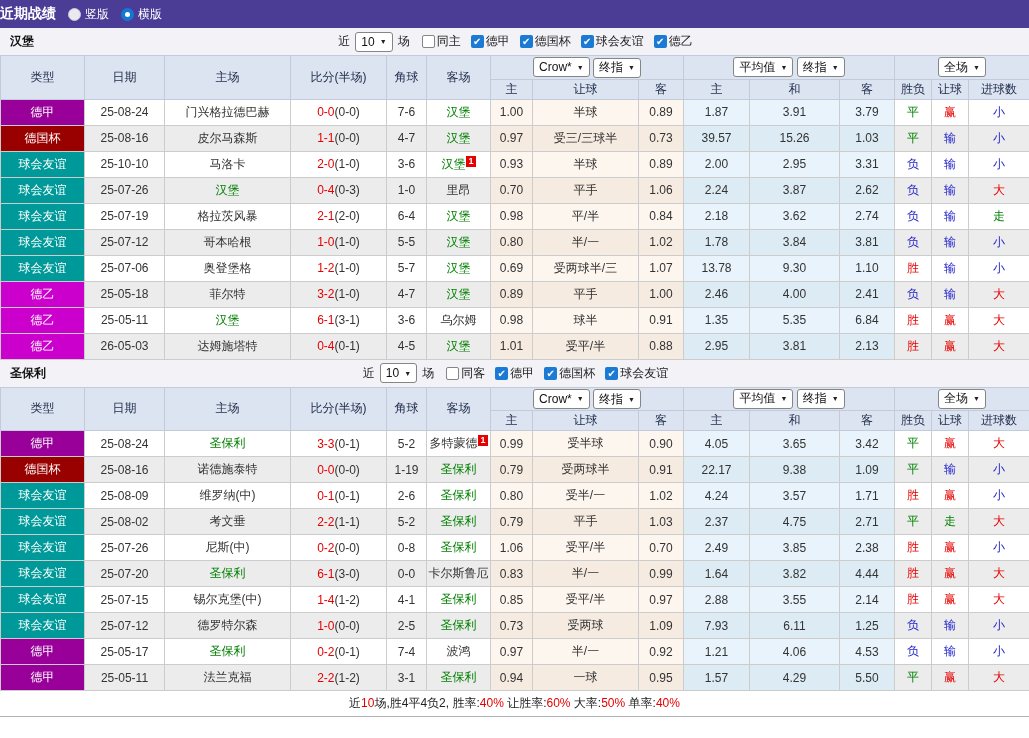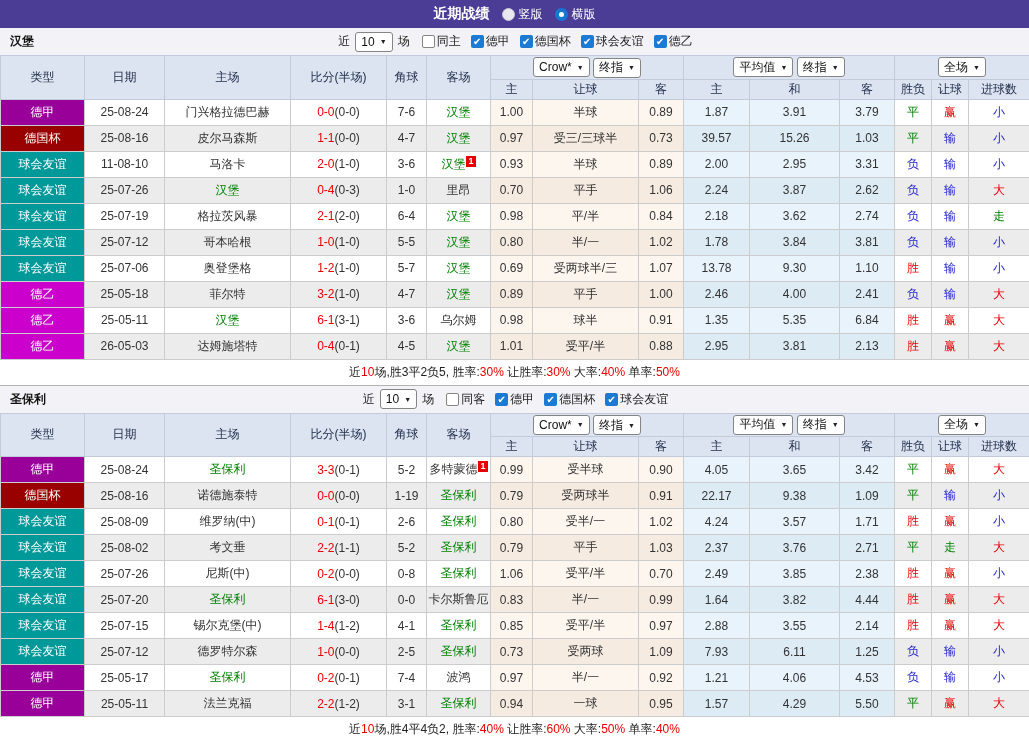--- a/index.html
+++ b/index.html
@@ -1,20 +1,20 @@
 <!DOCTYPE html>
 <html><head>
 <meta charset="utf-8">
 <style>
   html,body{margin:0;padding:0;background:#fff;}
   body{font-family:"Liberation Sans","DejaVu Sans",sans-serif;}
   .page{width:1029px;height:738px;overflow:hidden;background:#fff;}
 
   
-  .topbar{height:28px;display:flex;align-items:center;justify-content:center;gap:12px;color:#fff;background:#4b3d96;}
+  .topbar{height:28px;display:flex;align-items:center;justify-content:flex-start;gap:12px;color:#fff;background:#4b3d96;}
   .title{font-size:14px;font-weight:bold;}
   .radio{display:inline-flex;align-items:center;gap:4px;font-size:12px;color:#fff;cursor:pointer;}
   .rdot{width:13px;height:13px;border-radius:50%;box-sizing:border-box;display:inline-block;}
   .rdot.off{background:#e9e9ef;border:1px solid #c9c9d6;}
   .rdot.on{background:#fff;border:4px solid #1577d4;}
 
   
   .secbar{position:relative;height:27px;display:flex;align-items:center;justify-content:center;background:#f2f2f7;}
   .team{position:absolute;left:10px;font-size:12px;font-weight:bold;color:#111;}
   .filters{display:inline-flex;align-items:center;gap:3px;font-size:12px;color:#222;}
@@ -192,21 +192,21 @@
             <td class="hcol">0.73</td>
             <td class="acol">39.57</td>
             <td class="acol">15.26</td>
             <td class="acol">1.03</td>
             <td class="res" style="color: rgb(0, 128, 0);">平</td>
             <td class="res" style="color: rgb(34, 34, 204);">输</td>
             <td class="res" style="color: rgb(34, 34, 204);">小</td>
           </tr>
           <tr>
             <td class="type" style="background: rgb(0, 153, 153);">球会友谊</td>
-            <td>11-08-10</td>
+            <td>25-10-10</td>
             <td><span class="opp">马洛卡</span></td>
             <td><span class="ft">2-0</span><span class="ht">(1-0)</span></td>
             <td>3-6</td>
             <td><span class="self">汉堡</span><span class="cardbadge">1</span></td>
             <td class="hcol">0.93</td>
             <td class="hcol">半球</td>
             <td class="hcol">0.89</td>
             <td class="acol">2.00</td>
             <td class="acol">2.95</td>
             <td class="acol">3.31</td>
@@ -328,21 +328,20 @@
             <td class="hcol">0.88</td>
             <td class="acol">2.95</td>
             <td class="acol">3.81</td>
             <td class="acol">2.13</td>
             <td class="res" style="color: rgb(230, 0, 0);">胜</td>
             <td class="res" style="color: rgb(230, 0, 0);">赢</td>
             <td class="res" style="color: rgb(230, 0, 0);">大</td>
           </tr>
         </tbody>
     </table>
-    <div class="summary"><span>近</span><span class="red">10</span><span>场,胜3平2负5, 胜率:</span><span class="red">30%</span><span> 让胜率:</span><span class="red">30%</span><span> 大率:</span><span class="red">40%</span><span> 单率:</span><span class="red">50%</span></div>
   </div>
 
   <div class="section">
     <div class="secbar">
       <span class="team">圣保利</span>
       <span class="filters">
           <span class="flabel">近</span>
           <span class="selectbox">
             <span>10</span>
             <span class="car">▼</span>
@@ -487,21 +486,21 @@
             <td class="type" style="background: rgb(0, 153, 153);">球会友谊</td>
             <td>25-08-02</td>
             <td><span class="opp">考文垂</span></td>
             <td><span class="ft">2-2</span><span class="ht">(1-1)</span></td>
             <td>5-2</td>
             <td><span class="self">圣保利</span></td>
             <td class="hcol">0.79</td>
             <td class="hcol">平手</td>
             <td class="hcol">1.03</td>
             <td class="acol">2.37</td>
-            <td class="acol">3.76</td>
+            <td class="acol">4.75</td>
             <td class="acol">2.71</td>
             <td class="res" style="color: rgb(0, 128, 0);">平</td>
             <td class="res" style="color: rgb(0, 128, 0);">走</td>
             <td class="res" style="color: rgb(230, 0, 0);">大</td>
           </tr>
           <tr>
             <td class="type" style="background: rgb(0, 153, 153);">球会友谊</td>
             <td>25-07-26</td>
             <td><span class="opp">尼斯(中)</span></td>
             <td><span class="ft">0-2</span><span class="ht">(0-0)</span></td>

